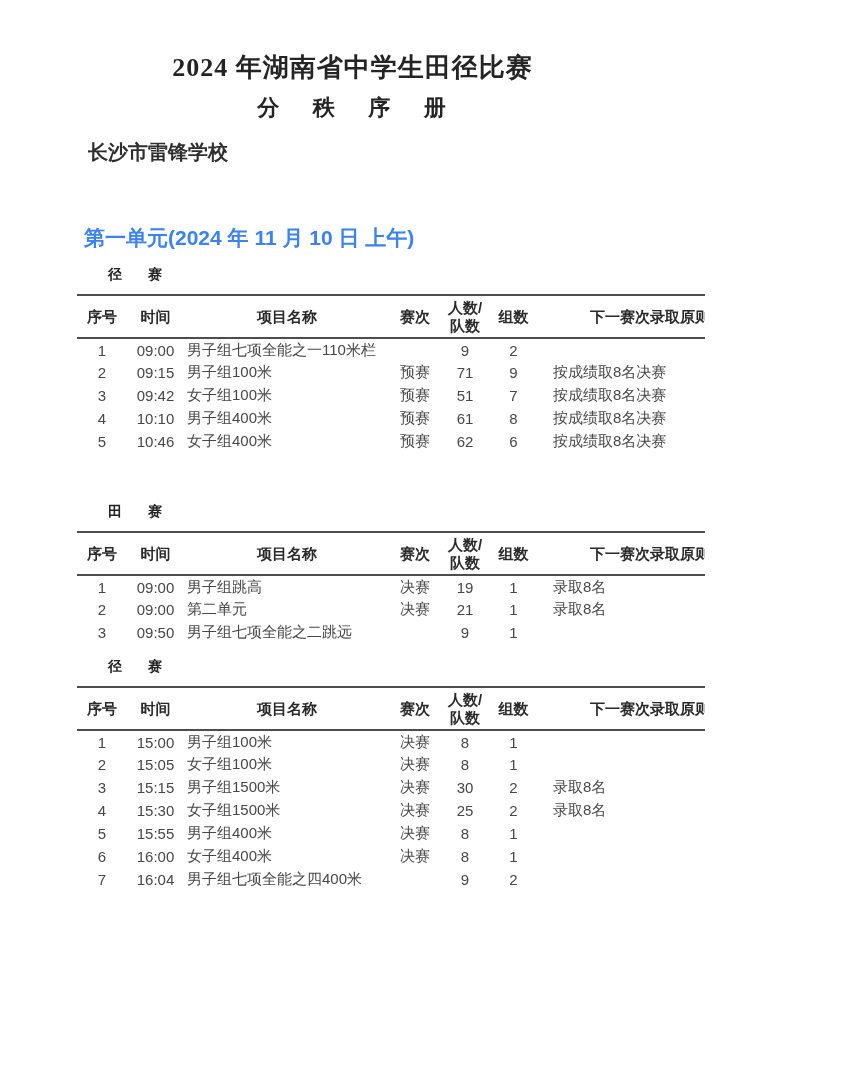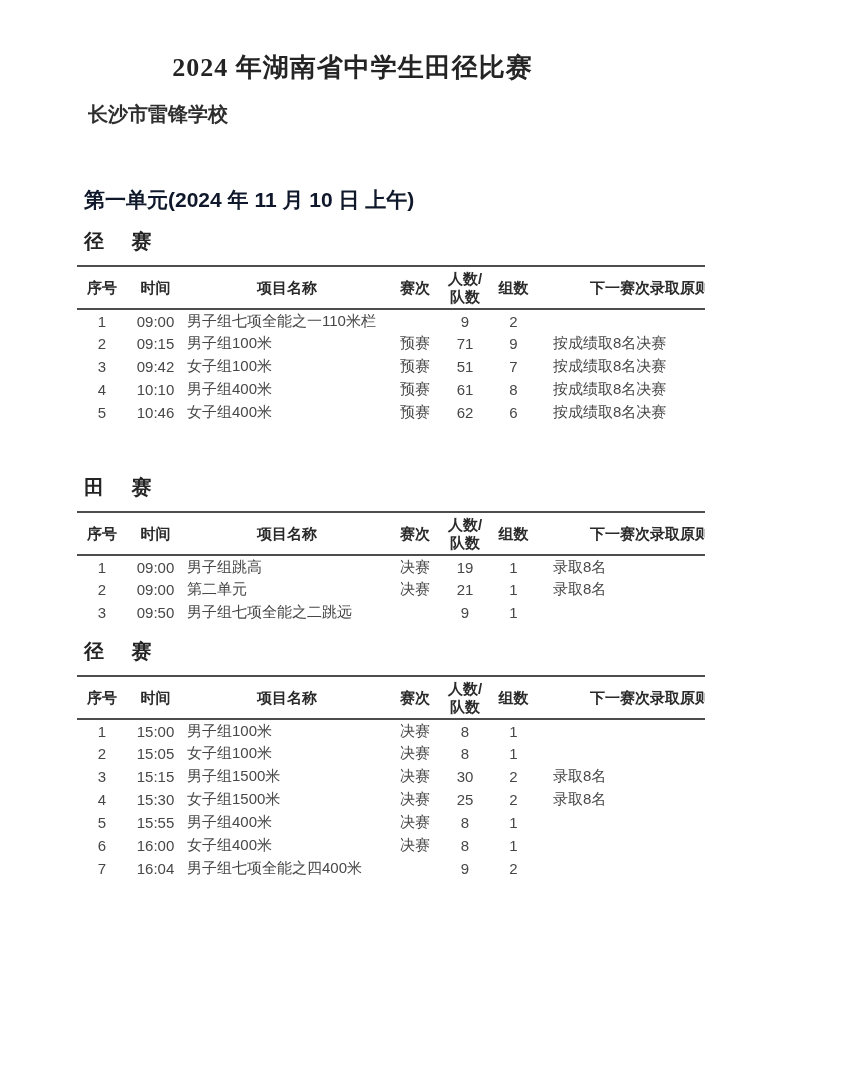--- a/index.html
+++ b/index.html
@@ -44,26 +44,26 @@
     font-weight: bold;
     font-size: 29px;
     word-spacing: 20px;
     letter-spacing: 2px;
     color: #1f1f1f;
   }
   .section-heading {
     margin: 58px 12px 0 84px;
     font-weight: bold;
     font-size: 21px;
-    color: #0f172a;
+    color: #3b82f6;
   }
   .sub-label {
-    margin: 14px 0 0 84px;
-    font-weight: bold;
-    font-size: 20px;
+    margin: 14px 0 0 108px;
+    font-weight: bold;
+    font-size: 14px;
     word-spacing: 22px;
     color: #242424;
   }
   .sub-label.gap-large { margin-top: 50px; }
   .section-heading.gap-large { margin-top: 72px; }
   table.sched {
     margin: 10px 0 0 77px;
     width: 686px;
     border-collapse: collapse;
     table-layout: fixed;
@@ -98,20 +98,21 @@
   td.cell-event { padding-left: 3px; margin-top: 23px; }
   td.cell-principle { padding-left: 16px; }
   .blk { display: block; }
 </style>
 </head>
 <body>
 
 <div class="page">
 
   <div class="doc-title">2024 年湖南省中学生田径比赛</div>
+  <div class="doc-subtitle">分 秩 序 册</div>
   <div class="school">长沙市雷锋学校</div>
 
   <div class="section-heading">第一单元(2024 年 11 月 10 日 上午)</div>
 
   <div class="sub-label">径 赛</div>
   <table class="sched">
     <colgroup>
       <col class="c-no">
         <col class="c-time">
         <col class="c-event">

